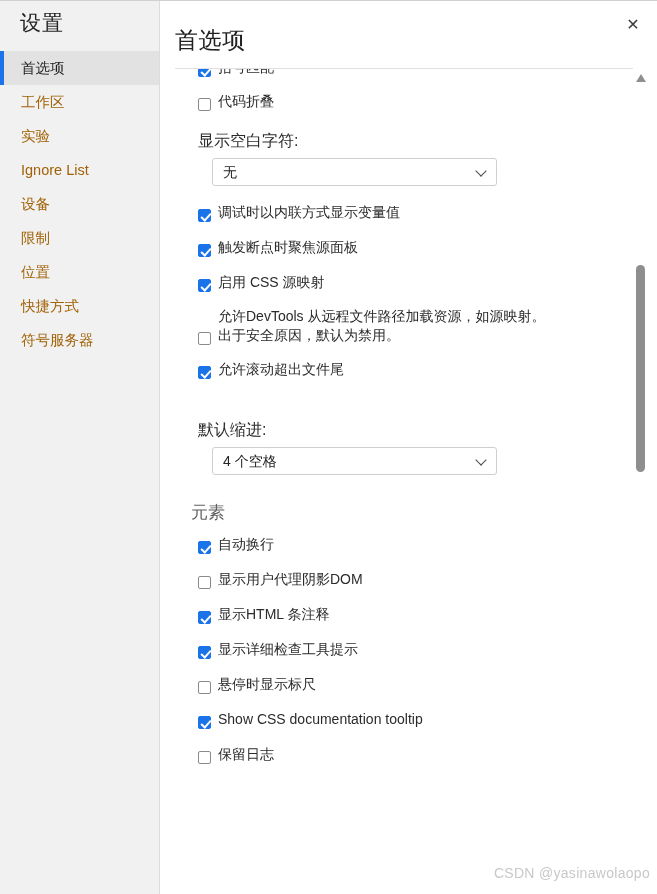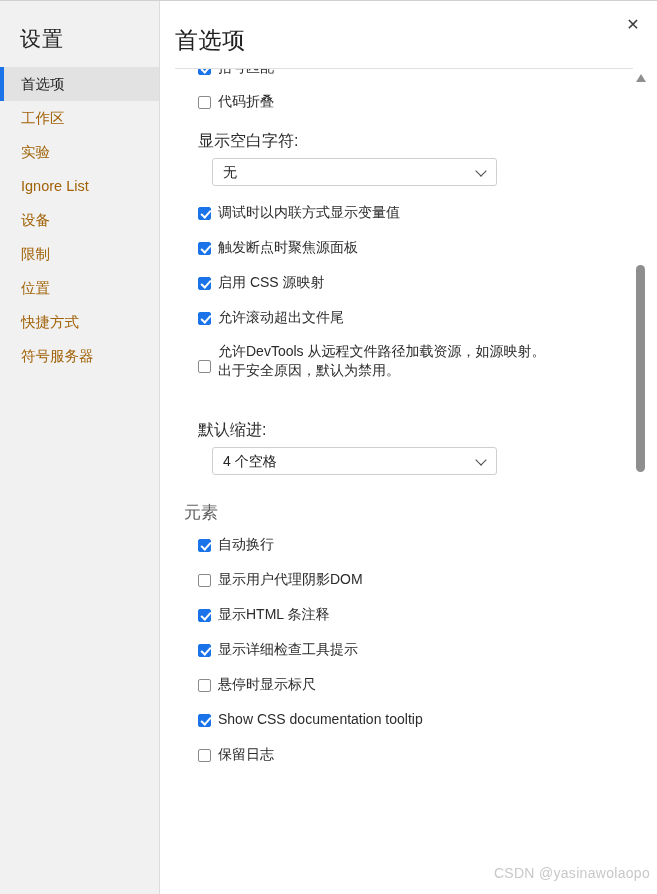--- a/index.html
+++ b/index.html
@@ -27,21 +27,21 @@
     top: 0;
     width: 160px;
     height: 894px;
     background: #f1f1f1;
     border-right: 1px solid #dcdcdc;
   }
 
   #sidebar-title {
     font-size: 21px;
     color: #222222;
-    padding: 24px 0 14px 20px;
+    padding: 8px 0 14px 20px;
     letter-spacing: 1px;
     font-weight: 400;
   }
 
   .nav-item {
     position: relative;
     height: 34px;
     line-height: 34px;
     padding-left: 21px;
     font-size: 14.5px;
@@ -120,29 +120,29 @@
   #scroll-content {
     position: absolute;
     left: 0;
     top: -12px;
     width: 474px;
   }
 
   .section-title {
     font-size: 17px;
     color: #5f5f5f;
-    padding-left: 23px;
+    padding-left: 30px;
     margin-top: 26px;
     margin-bottom: 10px;
     font-weight: 400;
   }
 
   .row {
     display: flex;
-    align-items: center;
+    align-items: flex-end;
     padding-left: 37px;
     margin-bottom: 14px;
     min-height: 20px;
   }
 
   .row.tight { margin-bottom: 15px; }
 
   .cb {
     flex: 0 0 auto;
     width: 13px;
@@ -326,27 +326,27 @@
             <span class="row-label">调试时以内联方式显示变量值</span>
           </div>
           <div class="row tight">
             <span class="cb checked"></span>
             <span class="row-label">触发断点时聚焦源面板</span>
           </div>
           <div class="row tight">
             <span class="cb checked"></span>
             <span class="row-label">启用 CSS 源映射</span>
           </div>
+          <div class="row multiline">
+            <span class="cb"></span>
+            <span class="row-label">允许DevTools 从远程文件路径加载资源，如源映射。出于安全原因，默认为禁用。</span>
+          </div>
           <div class="row tight">
             <span class="cb checked"></span>
             <span class="row-label">允许滚动超出文件尾</span>
-          </div>
-          <div class="row multiline">
-            <span class="cb"></span>
-            <span class="row-label">允许DevTools 从远程文件路径加载资源，如源映射。出于安全原因，默认为禁用。</span>
           </div>
           <div style="height: 6px;"></div>
           <div class="field-label">默认缩进:</div>
           <div class="select-wrap">
             <div class="select-box">4 个空格</div>
             <span class="select-caret"></span>
           </div>
           <div class="section-title">元素</div>
           <div class="row tight">
             <span class="cb checked"></span>

